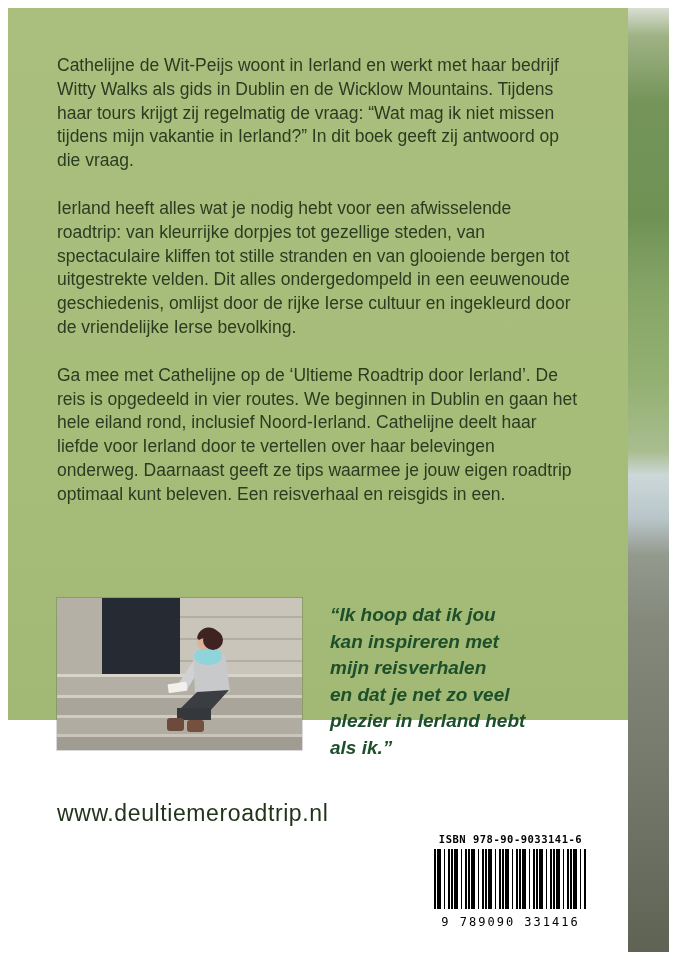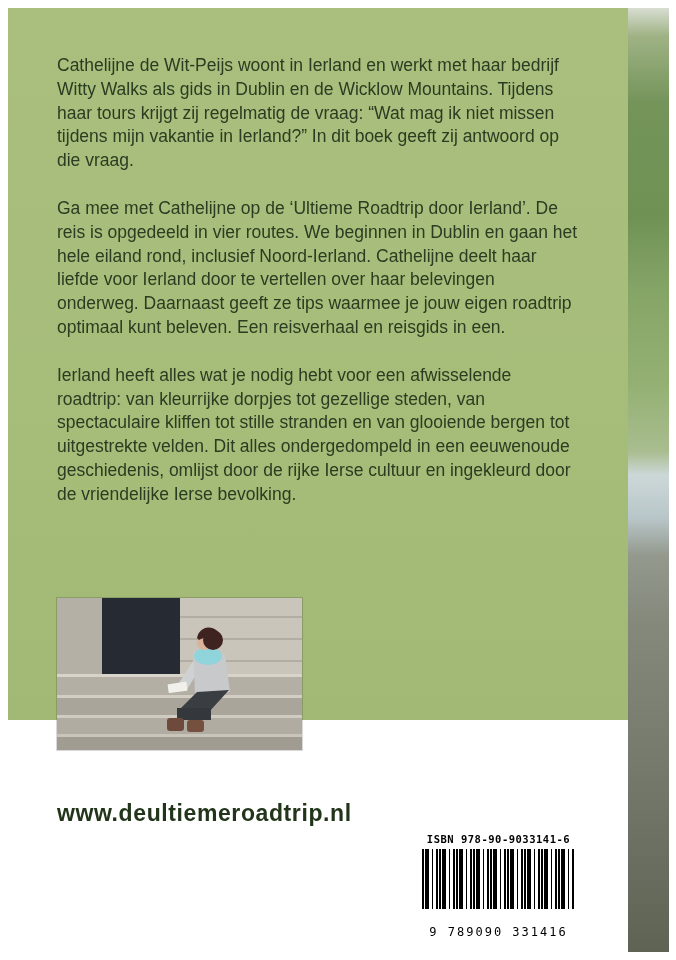--- a/index.html
+++ b/index.html
@@ -33,25 +33,25 @@
     font-size: 19px; line-height: 26.5px;
     font-weight: bold; font-style: italic;
     white-space: pre-line;
   }
   .cta {
     position: absolute; left: 49px; top: 766px;
     color: #2a3c21; font-size: 18px;
   }
   .website {
     position: absolute; left: 49px; top: 792px;
-    color: #22351b; font-size: 23px; font-weight: bold;
+    color: #22351b; font-size: 23px; font-weight: normal;
     letter-spacing: 0.6px;
   }
   .barcode-box {
-    position: absolute; left: 408px; top: 820px;
+    position: absolute; left: 420px; top: 820px;
     width: 165px; height: 104px;
     background: #ffffff;
     padding: 5px 6px 3px 6px;
     box-sizing: border-box;
   }
   .isbn-label {
     font-family: "DejaVu Sans Mono", monospace;
     font-size: 10.5px; font-weight: bold; color: #000;
     text-align: center; letter-spacing: 0.5px; white-space: nowrap;
   }
@@ -59,21 +59,21 @@
     margin-top: 4px; height: 60px;
     background: repeating-linear-gradient(90deg,
       #000 0 2px, #fff 2px 3px,
       #000 3px 7px, #fff 7px 10px,
       #000 10px 11px, #fff 11px 14px,
       #000 14px 16px, #fff 16px 17px);
   }
   .barcode-digits {
     font-family: "DejaVu Sans Mono", monospace;
     font-size: 12px; color: #000; text-align: center;
-    letter-spacing: 2px; margin-top: 16px;
+    letter-spacing: 2px; margin-top: 6px;
   }
   .logo {
     position: absolute; left: 55px; top: 860px;
     color: #ffffff; font-size: 45px; font-weight: bold;
     letter-spacing: 1px;
   }
   .logo .accent { color: #e73493; font-style: italic; }
   .side-photo {
     position: absolute; left: 628px; top: 8px;
     width: 41px; height: 944px;
@@ -93,22 +93,22 @@
       #5e6354 100%);
   }
 </style>
 </head>
 <body>
 
 <div class="cover">
 
   <div class="text-block">
     <p>Cathelijne de Wit-Peijs woont in Ierland en werkt met haar bedrijf Witty Walks als gids in Dublin en de Wicklow Mountains. Tijdens haar tours krijgt zij regelmatig de vraag: “Wat mag ik niet missen tijdens mijn vakantie in Ierland?” In dit boek geeft zij antwoord op die vraag.</p>
+    <p>Ierland heeft alles wat je nodig hebt voor een afwisselende roadtrip: van kleurrijke dorpjes tot gezellige steden, van spectaculaire kliffen tot stille stranden en van glooiende bergen tot uitgestrekte velden. Dit alles ondergedompeld in een eeuwenoude geschiedenis, omlijst door de rijke Ierse cultuur en ingekleurd door de vriendelijke Ierse bevolking.</p>
     <p>Ga mee met Cathelijne op de ‘Ultieme Roadtrip door Ierland’. De reis is opgedeeld in vier routes. We beginnen in Dublin en gaan het hele eiland rond, inclusief Noord-Ierland. Cathelijne deelt haar liefde voor Ierland door te vertellen over haar belevingen onderweg. Daarnaast geeft ze tips waarmee je jouw eigen roadtrip optimaal kunt beleven. Een reisverhaal en reisgids in een.</p>
-    <p>Ierland heeft alles wat je nodig hebt voor een afwisselende roadtrip: van kleurrijke dorpjes tot gezellige steden, van spectaculaire kliffen tot stille stranden en van glooiende bergen tot uitgestrekte velden. Dit alles ondergedompeld in een eeuwenoude geschiedenis, omlijst door de rijke Ierse cultuur en ingekleurd door de vriendelijke Ierse bevolking.</p>
   </div>
 
   <div class="photo-frame">
     <svg width="245" height="152" viewBox="0 0 245 152" xmlns="http://www.w3.org/2000/svg">
       <rect width="245" height="152" fill="#bdb9ae"></rect>
       <rect x="120" y="0" width="125" height="78" fill="#c9c5ba"></rect>
       <rect x="0" y="0" width="45" height="78" fill="#b4b0a5"></rect>
       <rect x="45" y="0" width="78" height="78" fill="#262b33"></rect>
       <rect x="123" y="18" width="122" height="2" fill="#b2aea3"></rect>
       <rect x="123" y="40" width="122" height="2" fill="#b2aea3"></rect>
@@ -128,20 +128,26 @@
       <path d="M140,40 a12,12 0 1,1 22,8 l-6,2 a9,9 0 0,0 -14,-8 Z" fill="#3f2320"></path>
       <circle cx="156" cy="42" r="10" fill="#3f2320"></circle>
       <polygon points="140,94 172,92 152,114 122,112" fill="#3a3d42"></polygon>
       <rect x="120" y="110" width="34" height="12" fill="#34373c"></rect>
       <rect x="110" y="120" width="17" height="13" rx="3" fill="#6d4a3c"></rect>
       <rect x="130" y="122" width="17" height="12" rx="3" fill="#75503f"></rect>
       <rect x="111" y="85" width="19" height="9" rx="1" fill="#f2f0ea" transform="rotate(-8 120 89)"></rect>
     </svg>
   </div>
 
+  <div class="quote">“Ik hoop dat ik jou
+kan inspireren met
+mijn reisverhalen
+en dat je net zo veel
+plezier in Ierland hebt
+als ik.”</div>
 
 
   <div class="website">www.deultiemeroadtrip.nl</div>
 
   <div class="barcode-box">
     <div class="isbn-label">ISBN 978-90-9033141-6</div>
     <div class="bars"></div>
     <div class="barcode-digits">9 789090 331416</div>
   </div>
 

